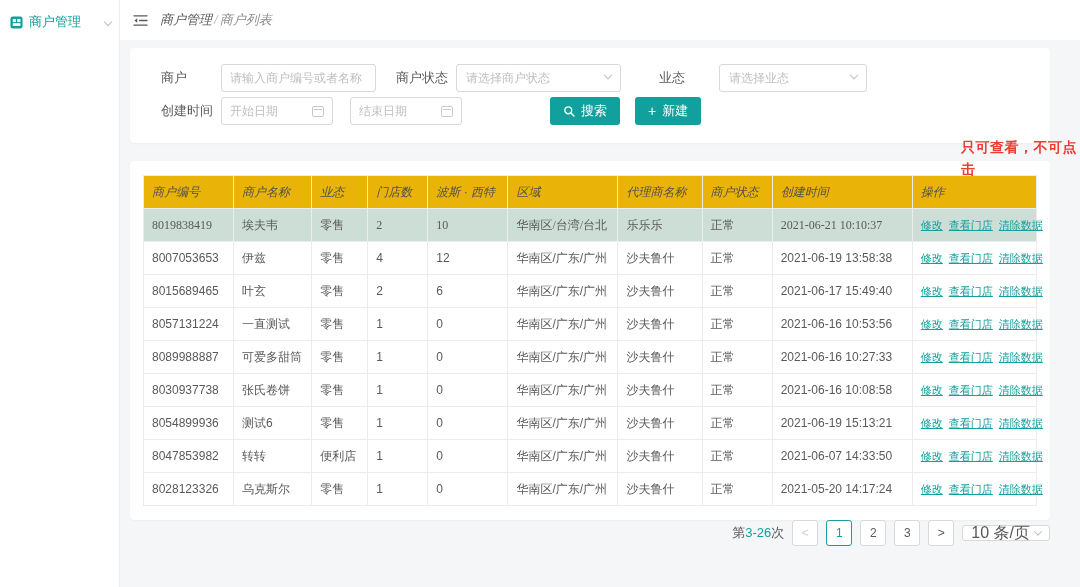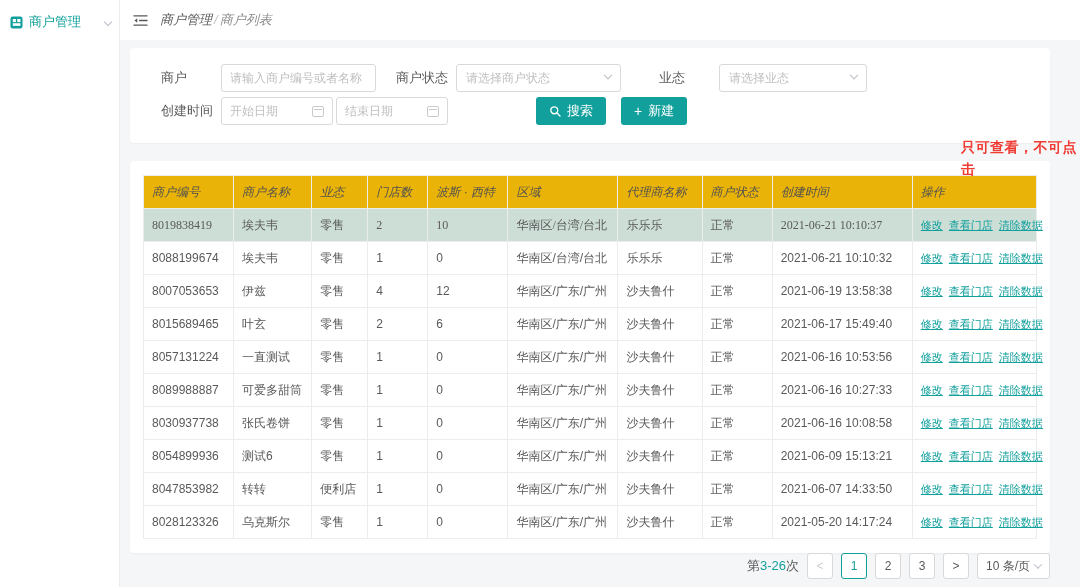--- a/index.html
+++ b/index.html
@@ -33,21 +33,21 @@
   .inp { height:28px; border:1px solid #d9d9d9; border-radius:3px; background:#fff; font-family:"Liberation Sans",sans-serif;
          font-size:12px; color:#595959; padding:0 8px; outline:none; }
   .inp::placeholder { color:#bfbfbf; }
   .w155 { width:155px; }
   .sel { height:28px; border:1px solid #d9d9d9; border-radius:3px; background:#fff; display:flex; align-items:center;
          padding:3px 9px; font-size:12px; color:#bfbfbf; cursor:pointer; }
   .sel .chev { margin-left:auto; transform:rotate(45deg) translate(-2px,-2px); }
   .w165 { width:165px; } .w148 { width:148px; }
   .date-box { width:112px; height:28px; border:1px solid #d9d9d9; border-radius:3px; background:#fff; display:flex;
               align-items:center; padding:0 8px; font-size:12px; color:#bfbfbf; }
-  .date-box + .date-box { margin-left:3px;gap:8px; }
+  .date-box + .date-box { margin-left:17px;gap:8px; }
   .cal { width:12px; height:11px; border:1px solid #c9c9c9; border-radius:2px; margin-left:auto; position:relative; }
   .cal::before { content:''; position:absolute; left:1px; right:1px; top:2px; border-top:1px solid #c9c9c9; }
   .btn { height:28px; padding:0 13px; border:none; border-radius:3px; background:#12a09c; color:#fff; font-size:13px;
          font-family:"Liberation Sans",sans-serif; display:inline-flex; align-items:center; gap:6px; cursor:pointer; }
   .btn + .btn { margin-left:15px; }
   .btn-area { margin-left:88px; display:flex; align-items:center; }
   .plus { font-size:14px; line-height:1; }
 
   
   .table-card { padding:14px 13px; }
@@ -64,22 +64,22 @@
   .annotation { position:absolute; top:97px; right:1px; width:118px; color:#f03b33; font-size:14px; font-weight:700;
                 line-height:1.55; letter-spacing:.5px; z-index:5; }
 
   
   .pagination { display:flex; justify-content:flex-end; align-items:center; gap:8px; margin-top:0; font-size:13px; color:#595959; }
   .total .rng { color:#12a09c; }
   .pg-btn { min-width:26px; height:26px; padding:0 4px; border:1px solid #d9d9d9; border-radius:3px; background:#fff;
             display:inline-flex; align-items:center; justify-content:center; font-size:12px; color:#595959; cursor:pointer; }
   .pg-btn.active { border-color:#12a09c; color:#12a09c; }
   .pg-btn.disabled { color:#cfcfcf; cursor:default; }
-  .page-size { height:26px; border:1px solid #d9d9d9; border-radius:3px; background:#fff; padding:0 8px;
-               display:inline-flex; align-items:center; gap:5px; font-size:12px; color:#595959; cursor:pointer; }
+  .page-size { height:16px; border:1px solid #d9d9d9; border-radius:3px; background:#fff; padding:0 8px;
+               display:inline-flex; align-items:center; gap:5px; font-size:16px; color:#595959; cursor:pointer; }
   .page-size .chev { transform:rotate(45deg) translate(-1px,-1px); }
 </style>
 </head>
 <body>
 
 <div class="app">
 
   <aside class="sidebar">
     <div class="sidebar-item">
       <span style="display:inline-flex;">
@@ -195,32 +195,20 @@
                 <td>零售</td>
                 <td>2</td>
                 <td>10</td>
                 <td>华南区/台湾/台北</td>
                 <td>乐乐乐</td>
                 <td>正常</td>
                 <td>2021-06-21 10:10:37</td>
                 <td class="actions"><a>修改</a><a>查看门店</a><a>清除数据</a></td>
               </tr>
               <tr>
-                <td>8088199674</td>
-                <td>埃夫韦</td>
-                <td>零售</td>
-                <td>1</td>
-                <td>0</td>
-                <td>华南区/台湾/台北</td>
-                <td>乐乐乐</td>
-                <td>正常</td>
-                <td>2021-06-21 10:10:32</td>
-                <td class="actions"><a>修改</a><a>查看门店</a><a>清除数据</a></td>
-              </tr>
-              <tr>
                 <td>8007053653</td>
                 <td>伊兹</td>
                 <td>零售</td>
                 <td>4</td>
                 <td>12</td>
                 <td>华南区/广东/广州</td>
                 <td>沙夫鲁什</td>
                 <td>正常</td>
                 <td>2021-06-19 13:58:38</td>
                 <td class="actions"><a>修改</a><a>查看门店</a><a>清除数据</a></td>
@@ -275,21 +263,21 @@
               </tr>
               <tr>
                 <td>8054899936</td>
                 <td>测试6</td>
                 <td>零售</td>
                 <td>1</td>
                 <td>0</td>
                 <td>华南区/广东/广州</td>
                 <td>沙夫鲁什</td>
                 <td>正常</td>
-                <td>2021-06-09 15:13:21</td>
+                <td>2021-06-19 15:13:21</td>
                 <td class="actions"><a>修改</a><a>查看门店</a><a>清除数据</a></td>
               </tr>
               <tr>
                 <td>8047853982</td>
                 <td>转转</td>
                 <td>便利店</td>
                 <td>1</td>
                 <td>0</td>
                 <td>华南区/广东/广州</td>
                 <td>沙夫鲁什</td>

